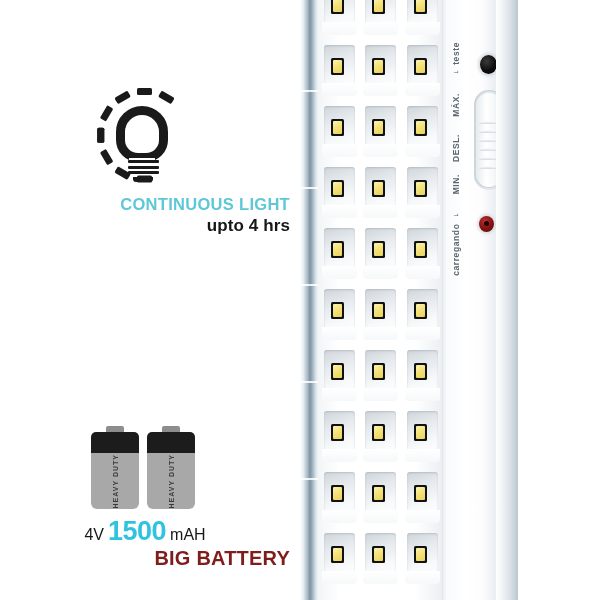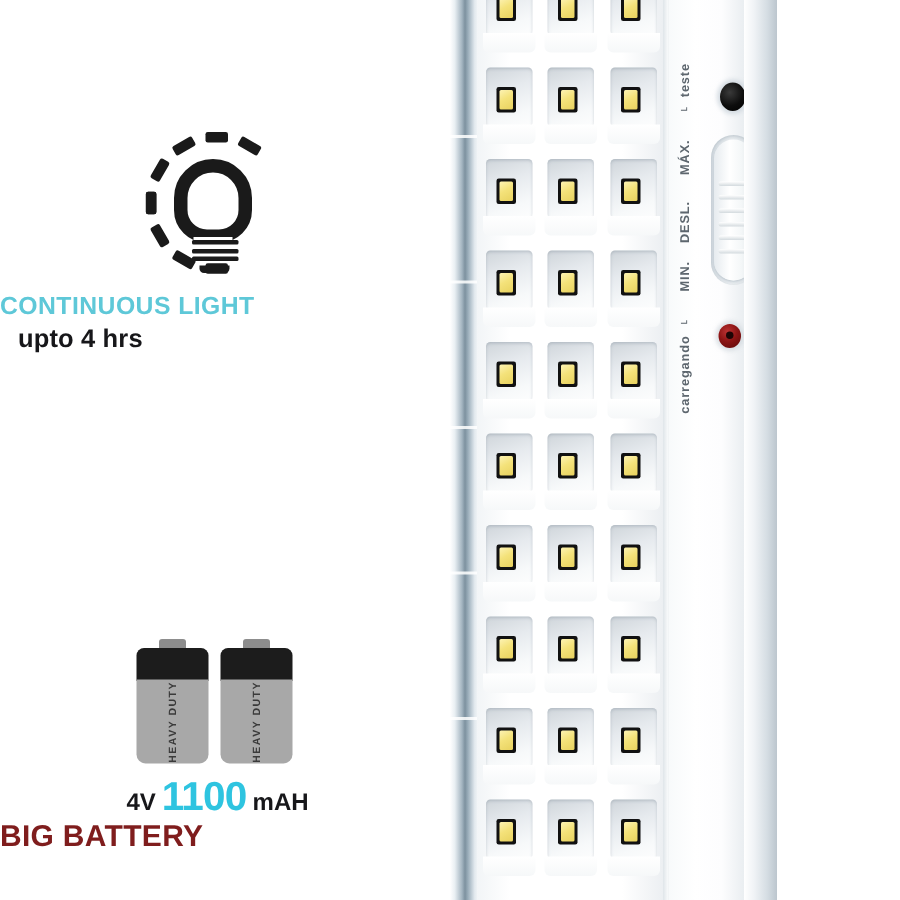--- a/index.html
+++ b/index.html
@@ -6,21 +6,21 @@
   body{
     width:600px;height:600px;
     background:#ffffff;
     font-family:"Liberation Sans", sans-serif;
     overflow:hidden;
     position:relative;
   }
   #stage{position:relative;width:600px;height:600px;overflow:hidden;background:#fff;}
 
   
-  .feature{position:absolute;left:0;width:290px;text-align:left;}
+  .feature{position:absolute;left:0;width:290px;text-align:right;}
   .feature-caption{
     font-size:16.5px;font-weight:bold;letter-spacing:.3px;
     color:#5ec8d8;line-height:1.1;
   }
   .feature-sub{
     font-size:17px;font-weight:bold;color:#17171a;
     line-height:1.15;margin-top:3px;letter-spacing:.1px;padding-left:12px;
   }
 
   
@@ -75,21 +75,21 @@
     position:absolute;left:0;top:27px;width:48px;height:56px;
     display:flex;align-items:center;justify-content:center;
   }
   .cellbat .hd span{
     writing-mode:vertical-rl;transform:rotate(180deg);
     font-size:7px;font-weight:bold;color:#3a3a3a;letter-spacing:1px;
   }
 
   
   .spec-line{display:flex;align-items:baseline;justify-content:center;gap:4px;}
-  .spec-small{font-size:16px;font-weight:bold;color:#17171a;}
+  .spec-small{font-size:16px;font-weight:normal;color:#17171a;}
   .spec-big{font-size:27px;font-weight:bold;color:#2ec4e0;letter-spacing:-.5px;line-height:1;}
   .spec-bigbat{font-size:20px;font-weight:bold;color:#7f1d1d;margin-top:2px;letter-spacing:.2px;}
 
   
   #lamp{position:absolute;left:296px;top:-6px;width:222px;height:612px;}
   .lamp-shadow{
     position:absolute;left:10px;top:0;width:212px;height:612px;
     background:linear-gradient(90deg,#cfd6dc 0%,#eef2f5 6%,#ffffff 30%,#ffffff 60%,#f2f5f7 84%,#d9dfe4 95%,#c2cad1 100%);
     border-radius:3px;
   }
@@ -228,21 +228,21 @@
         <div class="nub"></div>
           <div class="top"></div>
           <div class="body"></div>
         <div class="hd">
             <span>HEAVY DUTY</span>
           </div>
       </div>
     </div>
     <div class="spec-line">
       <span class="spec-small">4V</span>
-      <span class="spec-big">1100</span>
+      <span class="spec-big">1500</span>
       <span class="spec-small">mAH</span>
     </div>
     <div class="spec-bigbat">BIG BATTERY</div>
   </div>
 
   <div id="lamp">
     <div class="lamp-shadow"></div>
 
     <div class="side-rail">
       <div class="seg" style="top:96px;"></div>

